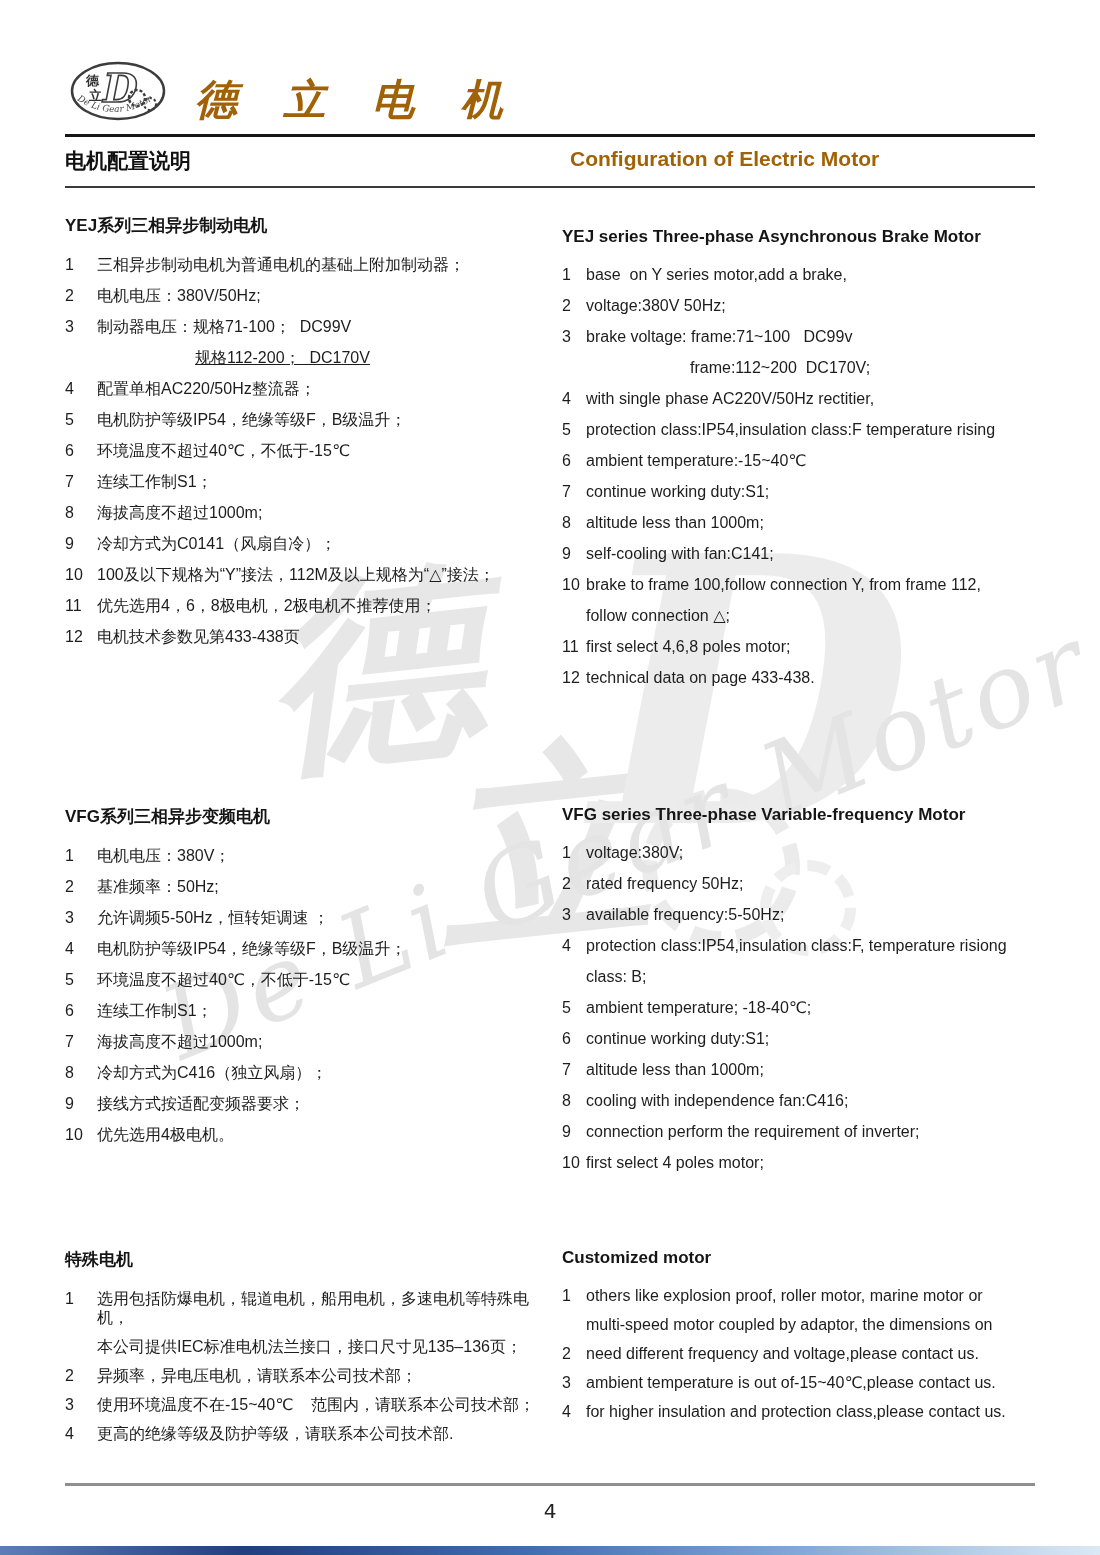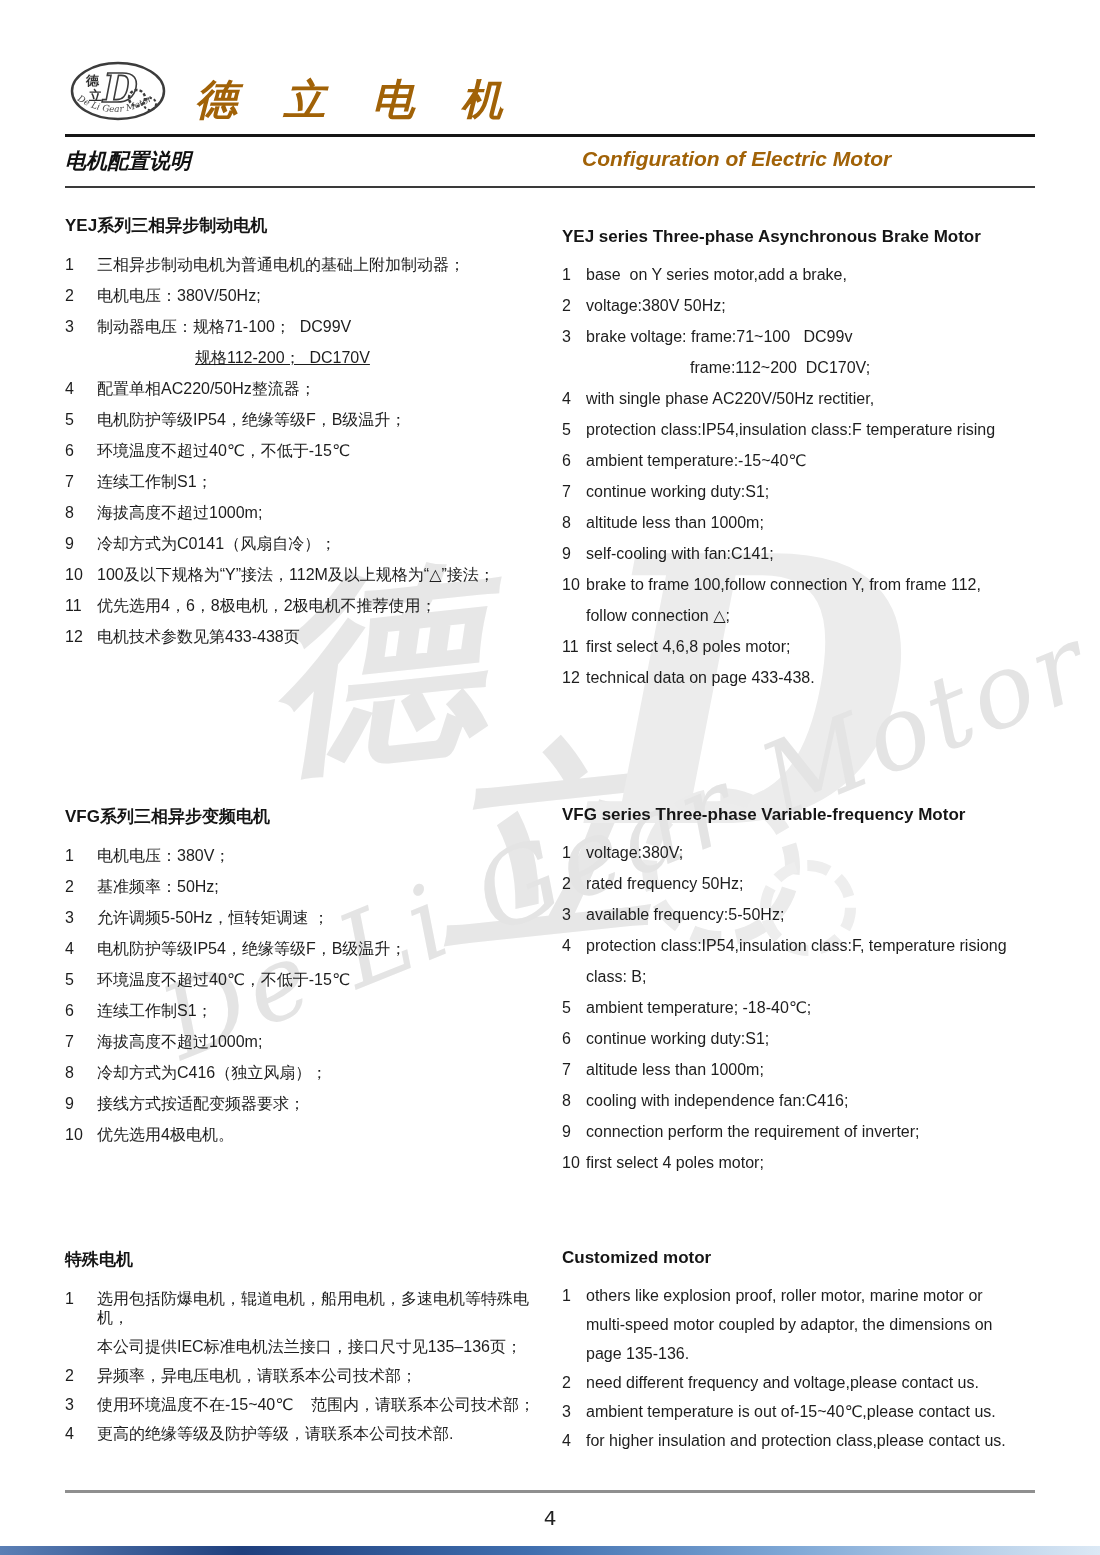--- a/index.html
+++ b/index.html
@@ -21,23 +21,22 @@
   .header-top{display:flex;align-items:flex-start;}
   .logo{width:112px;height:72px;flex:0 0 auto;}
   .brand-name{
     font-family:"DejaVu Serif","Liberation Serif",serif;
     font-style:italic;font-weight:700;
     font-size:42px;letter-spacing:16px;
     margin:14px 0 0 18px;color:#a16207;white-space:nowrap;
   }
   .rule-thick{height:3px;background:#161616;margin-top:4px;}
   .title-row{
-    display:grid;grid-template-columns:475px 1fr;column-gap:42px;
+    display:grid;grid-template-columns:475px 1fr;column-gap:30px;
     padding:10px 0 11px 0;
-    font-style:italic;
   }
   .title-cn{font-size:21px;font-weight:700;color:#111;}
   .title-en{font-size:21px;font-weight:700;color:#a16207;}
   .rule-thin{height:2px;background:#3a3a3a;}
   
   .sections{margin-top:26px;}
   .section{display:grid;grid-template-columns:475px 1fr;column-gap:22px;}
   .sections .section:nth-child(2){margin-top:106px;}
   .sections .section:nth-child(3){margin-top:64px;}
   .sec-title{margin:0 0 18px 0;font-size:17px;color:#151515;}
@@ -376,23 +375,20 @@
     <div class="col en">
       <h3 class="sec-title en-title">Customized motor</h3>
       <div class="list">
             <div class="li">
               <span class="num">1</span>
               <span class="txt">others like explosion proof, roller motor, marine motor or</span>
             </div>
             <div class="li ind1">
               <span class="txt">multi-speed motor coupled by adaptor, the dimensions on</span>
             </div>
-            <div class="li ind1">
-              <span class="txt">page 135-136.</span>
-            </div>
             <div class="li">
               <span class="num">2</span>
               <span class="txt">need different frequency and voltage,please contact us.</span>
             </div>
             <div class="li">
               <span class="num">3</span>
               <span class="txt">ambient temperature is out of-15~40℃,please contact us.</span>
             </div>
             <div class="li">
               <span class="num">4</span>

